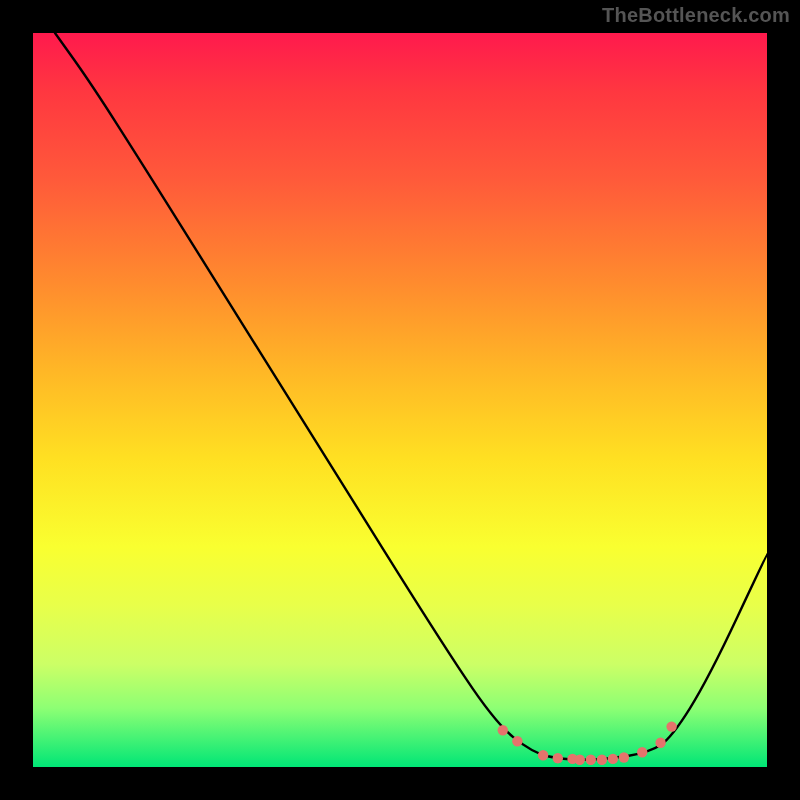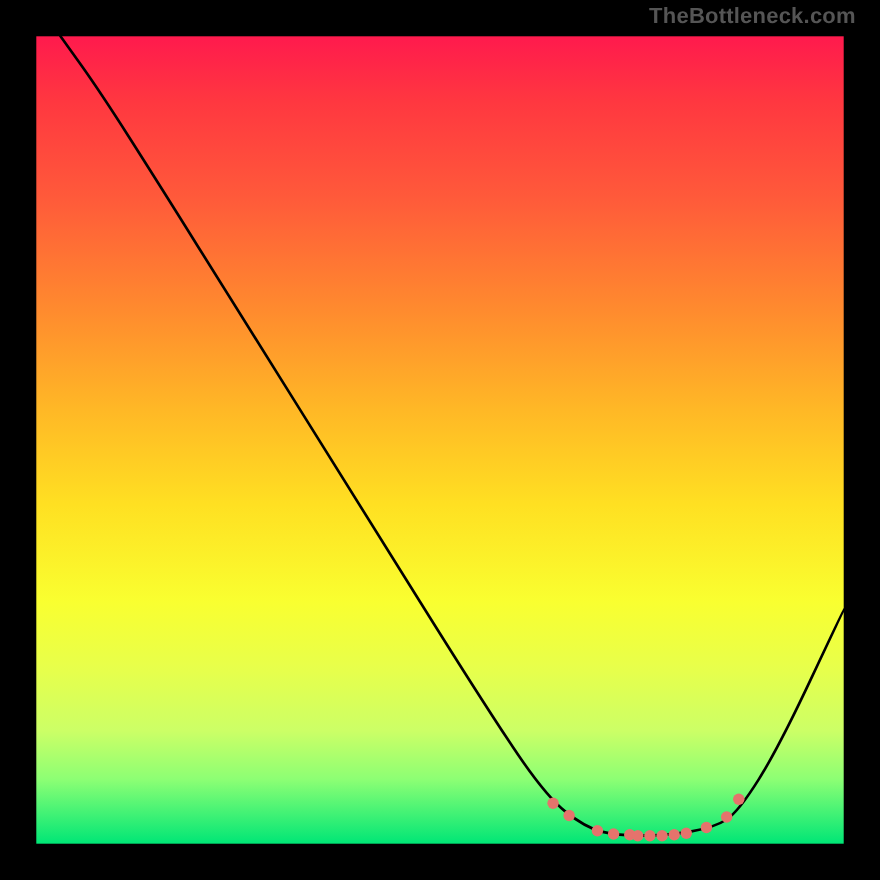--- a/index.html
+++ b/index.html
@@ -13,21 +13,21 @@
   }
   .frame {
     position: relative;
     width: 800px;
     height: 800px;
     background: #000;
   }
   .watermark {
     position: absolute;
     top: 4px;
-    right: 22px;
+    right: 10px;
     color: #555;
     font-size: 20px;
     font-weight: bold;
     z-index: 10;
     letter-spacing: 0.2px;
   }
   .plot-area {
     position: absolute;
     left: 33px;
     top: 33px;

